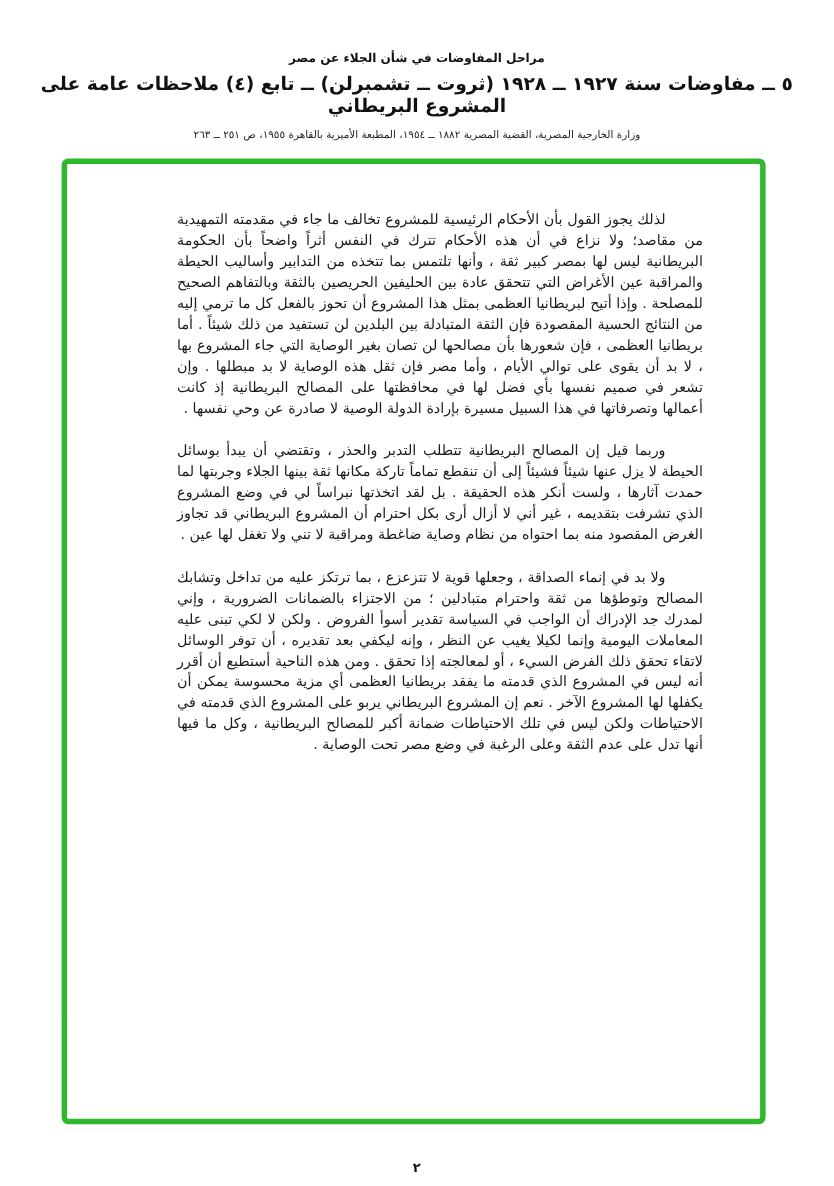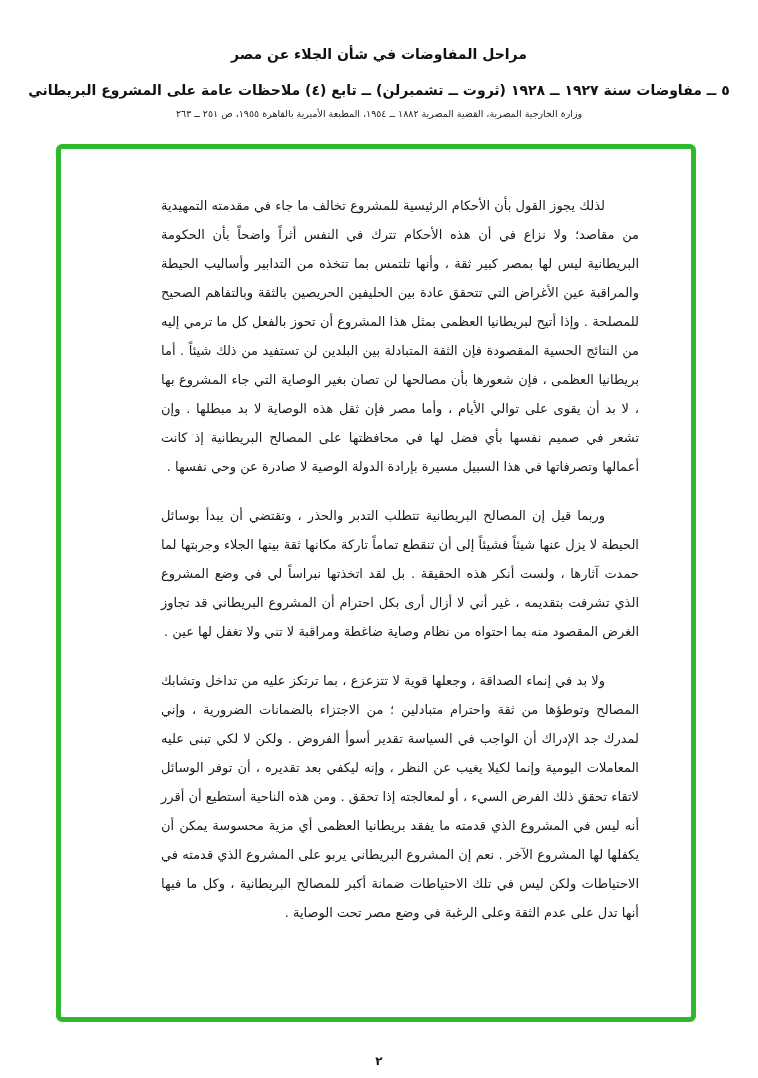--- a/index.html
+++ b/index.html
@@ -18,26 +18,26 @@
   .header {
     position: absolute;
     top: 46px;
     left: 0;
     width: 758px;
     text-align: center;
     direction: rtl;
     color: #111111;
   }
   .header-line1 {
-    font-size: 14px;
+    font-size: 11px;
     font-weight: bold;
-    margin-bottom: 20px;
+    margin-bottom: 8px;
   }
   .header-line2 {
-    font-size: 14px;
+    font-size: 17px;
     font-weight: bold;
     margin-bottom: 10px;
   }
   .header-line3 {
     font-size: 9.5px;
     font-weight: normal;
     color: #222222;
   }
   .scan-frame {
     position: absolute;
@@ -51,21 +51,21 @@
     box-sizing: border-box;
   }
   .scan-content {
     position: absolute;
     top: 42px;
     right: 52px;
     left: 100px;
     direction: rtl;
     text-align: justify;
     font-size: 13px;
-    line-height: 29px;
+    line-height: 19px;
     color: #1a1a1a;
   }
   .scan-content p {
     margin: 0 0 20px 0;
     text-indent: 34px;
   }
   .page-number {
     position: absolute;
     bottom: 10px;
     left: 0;

